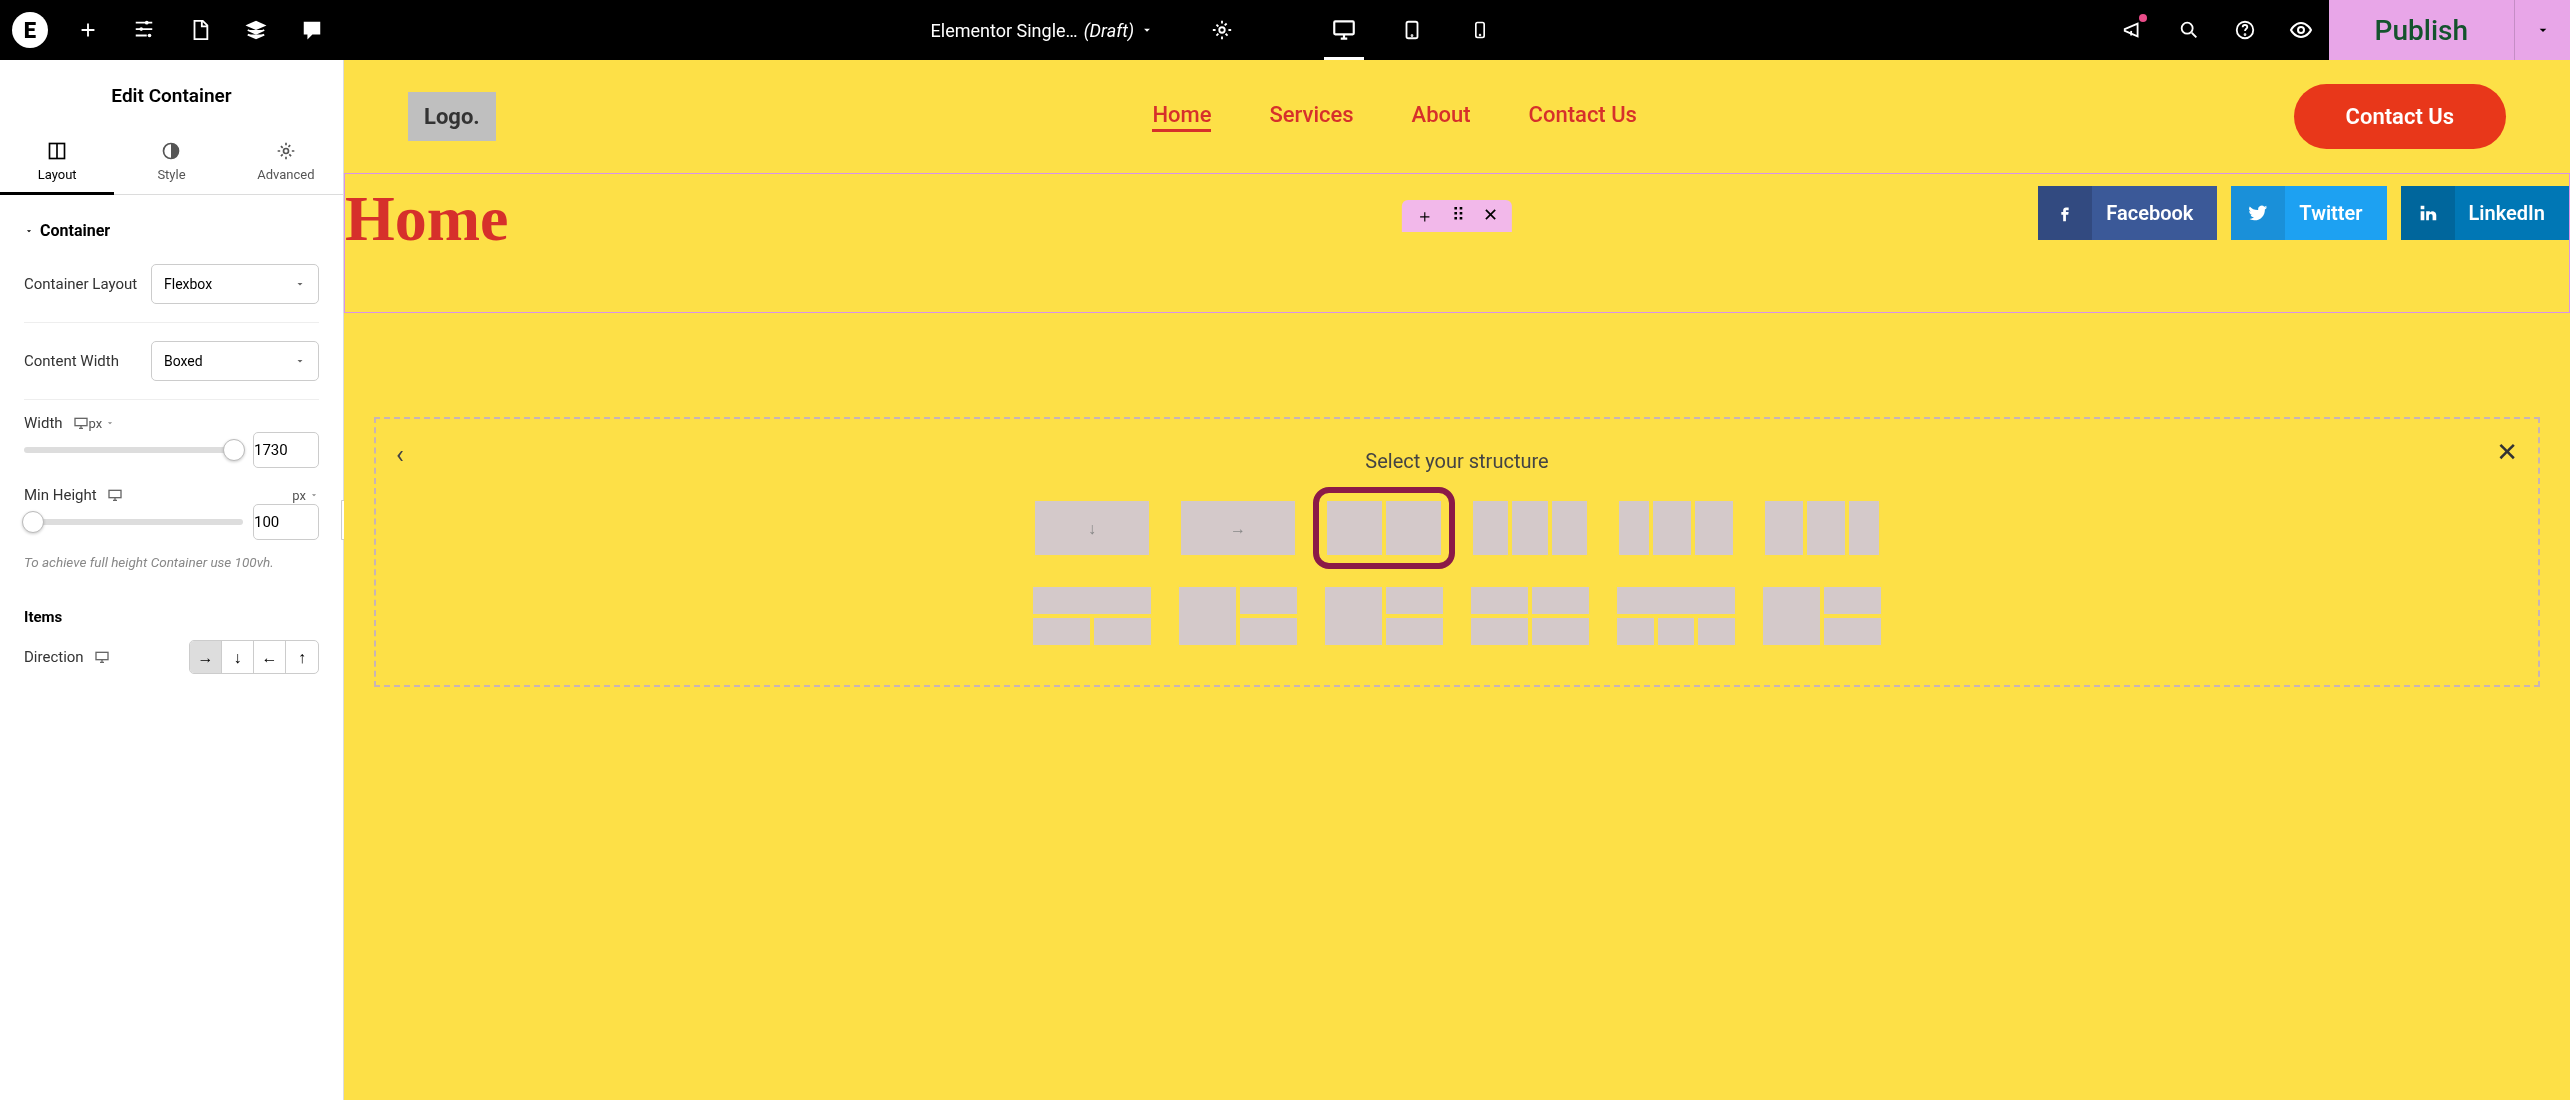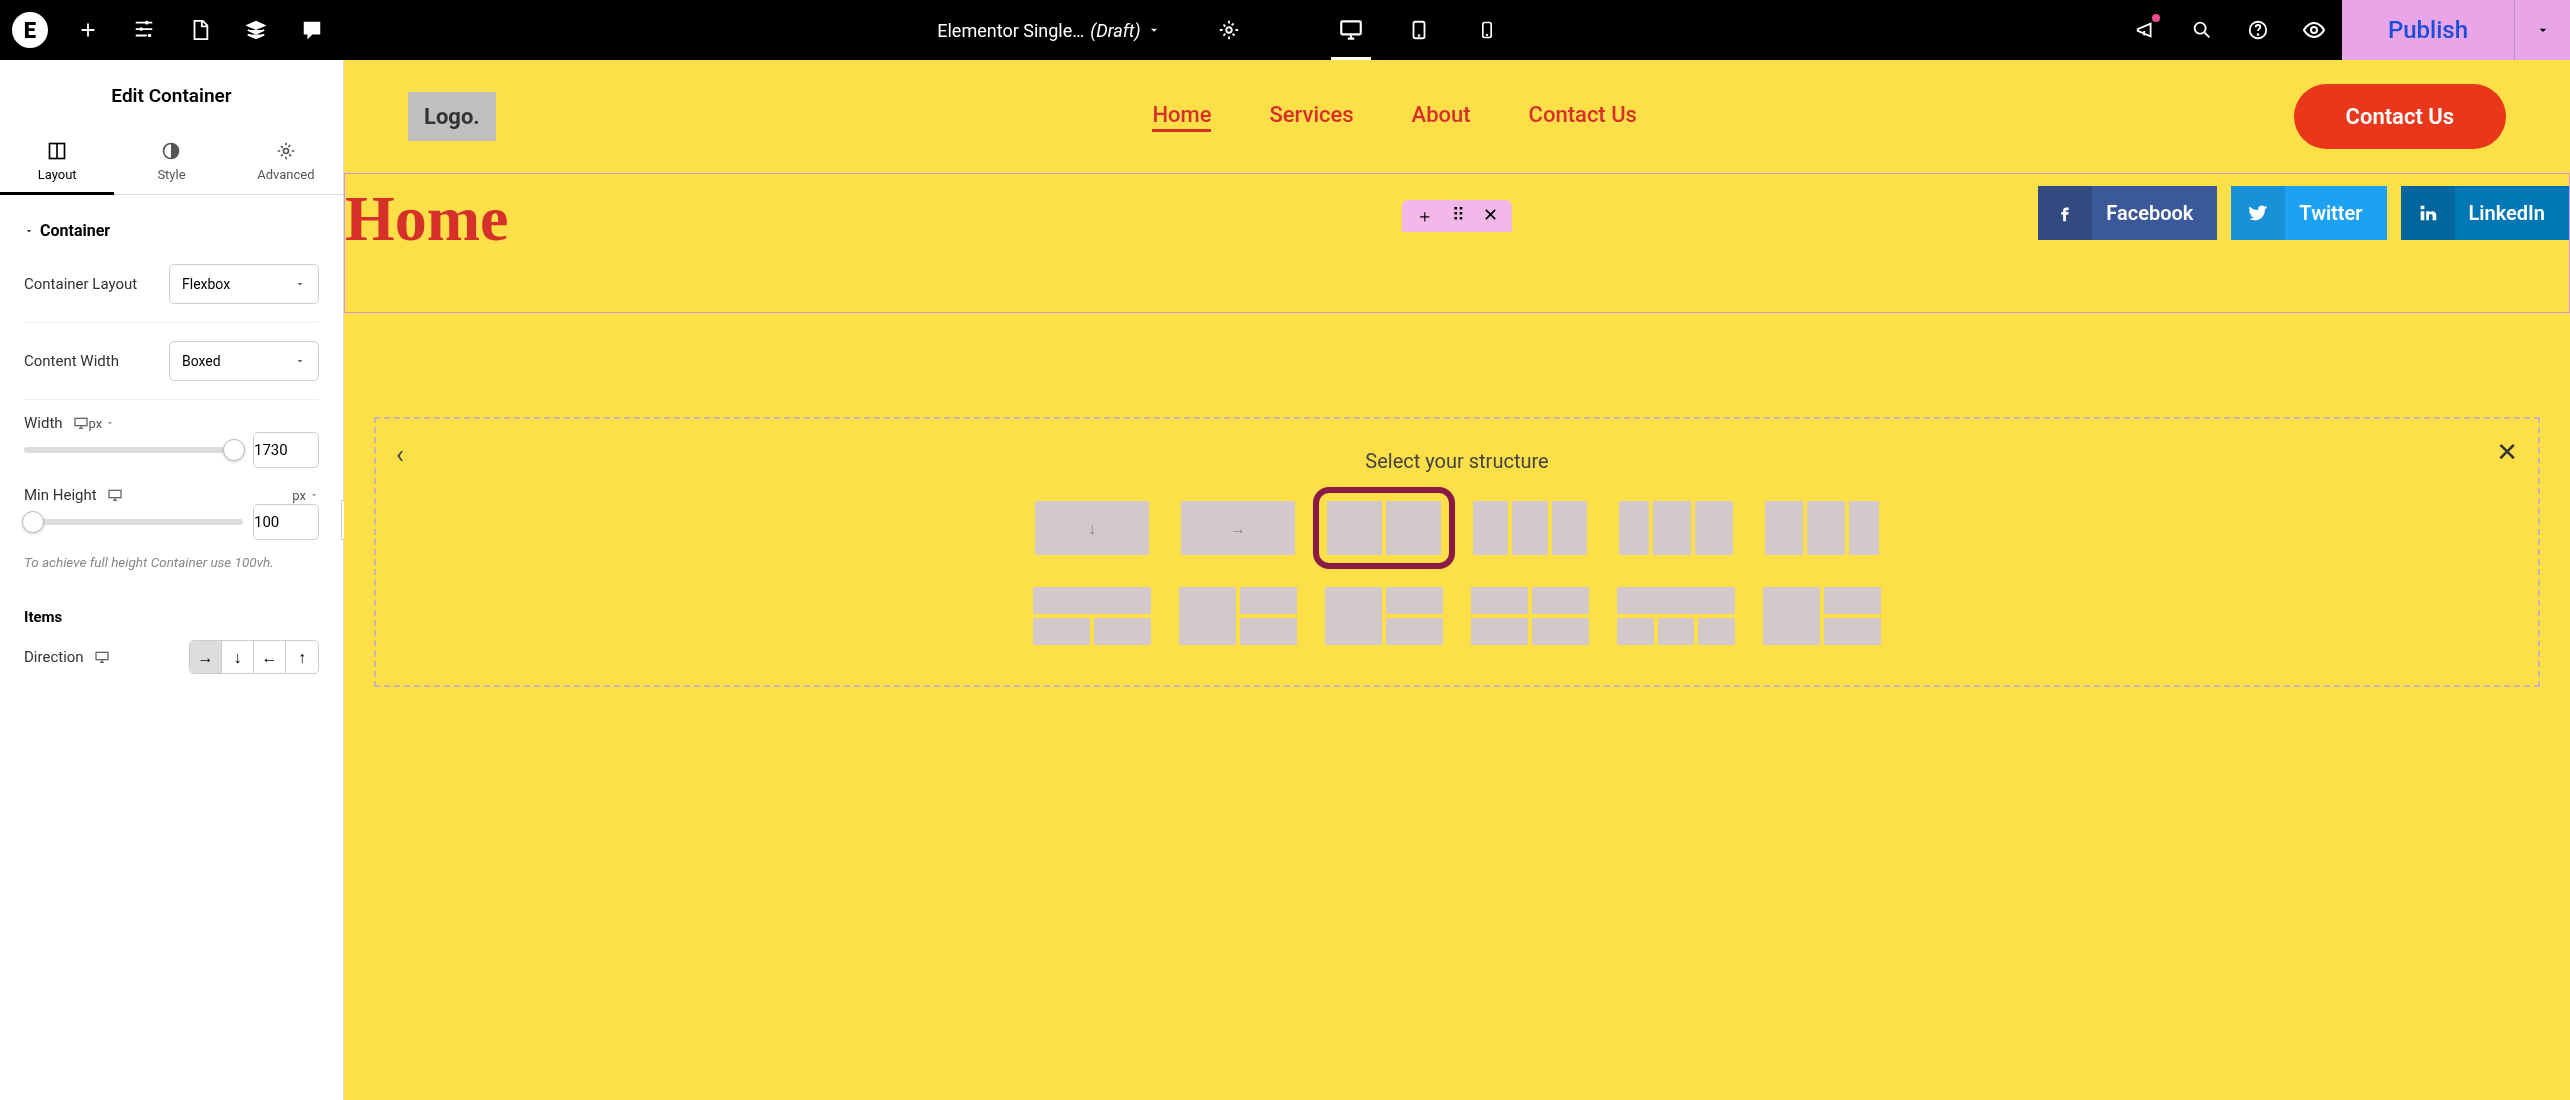--- a/index.html
+++ b/index.html
@@ -15,40 +15,40 @@
 .logo-circle { width: 36px; height: 36px; border-radius: 50%; background:#fff; color:#000; display:flex; align-items:center; justify-content:center; font-weight:900; font-size:22px;}
 .topbar-center { flex:1; display:flex; align-items:center; justify-content:center; gap:20px;}
 .doc-title { display:flex; align-items:center; gap:6px; font-size:18px;}
 .doc-title .draft{ font-style: italic; }
 .device-group { display:flex; align-items:center; margin-left: 40px;}
 .device-btn{ width:68px; height:60px; display:flex; align-items:center; justify-content:center; cursor:pointer; position:relative;}
 .device-btn.active::after{ content:''; position:absolute; bottom:0; left:14px; right:14px; height:3px; background:#fff;}
 .topbar-right{ display:flex; align-items:center;}
 .icon-btn { width:56px; height:60px; display:flex; align-items:center; justify-content:center; cursor:pointer; position:relative;}
 .notif-dot{ position:absolute; top:14px; right:14px; width:8px; height:8px; border-radius:50%; background:#ea4c89;}
-.publish-btn{ height:60px; padding:0 46px; background:#e8a6e8; color:#1d4ed8; font-size:24px; font-weight:500; display:flex; align-items:center; cursor:pointer;}
+.publish-btn{ height:60px; padding:0 46px; background:#e8a6e8; color:#14532d; font-size:28px; font-weight:500; display:flex; align-items:center; cursor:pointer;}
 .publish-more{ width:56px; height:60px; background:#e8a6e8; display:flex; align-items:center; justify-content:center; border-left:1px solid rgba(0,0,0,0.15); cursor:pointer;}
 
 
 .main{ flex:1; display:flex; background:#fff; min-height:0;}
 
 
 .sidebar{ width:344px; background:#fff; border-right:1px solid #dcdcdc; display:flex; flex-direction:column; position:relative;}
 .sidebar-title{ text-align:center; font-size:19px; font-weight:600; padding:24px 0 20px;}
 .tabs{ display:flex; border-bottom:1px solid #dcdcdc;}
 .tab{ flex:1; display:flex; flex-direction:column; align-items:center; gap:6px; padding:14px 0 12px; cursor:pointer; font-size:13px; color:#555; position:relative;}
 .tab.active{ color:#000;}
 .tab.active::after{ content:''; position:absolute; bottom:-1px; left:0; right:0; height:3px; background:#000;}
 .tab svg{ width:20px; height:20px;}
 .panel-body{ flex:1; overflow:auto; padding:0 24px;}
 .section-head{ display:flex; align-items:center; gap:6px; font-weight:700; font-size:16px; padding:26px 0 6px;}
 .row{ display:flex; align-items:center; justify-content:space-between; padding:18px 0; border-bottom:1px solid #eee;}
 .row:last-of-type{border-bottom:none;}
 .row-label{ font-size:15px; color:#333; display:flex; align-items:center; gap:10px;}
-.select{ width:150px; height:40px; border:1px solid #ccc; border-radius:5px; display:flex; align-items:center; justify-content:space-between; padding:0 12px; cursor:pointer; font-size:14px; background:#fff;}
+.select{ width:168px; height:40px; border:1px solid #ccc; border-radius:5px; display:flex; align-items:center; justify-content:space-between; padding:0 12px; cursor:pointer; font-size:14px; background:#fff;}
 .unit{ font-size:13px; color:#555; display:flex; align-items:center; gap:3px;}
 .slider-row{ display:flex; align-items:center; gap:10px; padding-bottom:8px;}
 .slider{ flex:1; height:6px; background:#ddd; border-radius:3px; position:relative;}
 .slider-thumb{ position:absolute; top:50%; width:22px; height:22px; border-radius:50%; background:#fff; border:1px solid #bbb; box-shadow:0 1px 3px rgba(0,0,0,.2); transform:translate(-50%, -50%);}
 .num-input{ width:66px; height:36px; border:1px solid #ccc; border-radius:5px; text-align:left; font-size:15px;}
 .hint{ font-size:13.5px; color:#888; font-style:italic; padding:6px 0 18px;}
 .items-head{ font-weight:700; font-size:15px; padding:20px 0 14px;}
 .dir-row{ display:flex; align-items:center; justify-content:space-between;}
 .arrow-group{ display:flex; border:1px solid #ccc; border-radius:5px; overflow:hidden;}
 .arrow-cell{ width:32px; height:32px; display:flex; align-items:center; justify-content:center; cursor:pointer; border-right:1px solid #ccc;}

